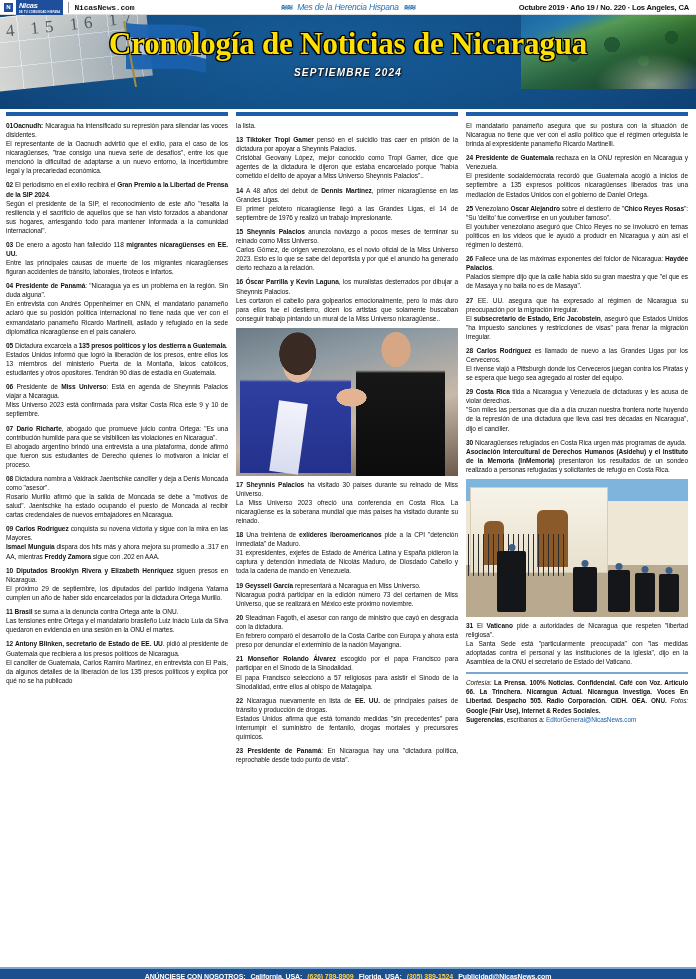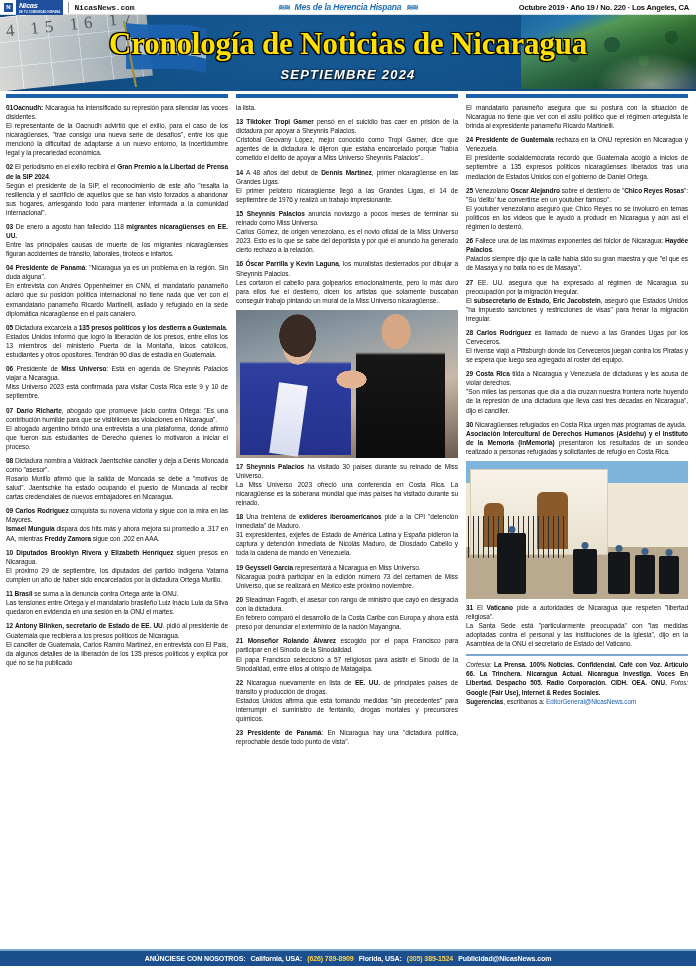--- a/index.html
+++ b/index.html
@@ -70,21 +70,21 @@
     position: absolute;
     left: 50%;
     transform: translateX(-50%);
     display: flex; align-items: center; gap: 5px;
     white-space: nowrap;
   }
   .heritage-text {
     font-size: 8.5px;
     color: #1f6fb2;
     font-style: italic;
-    font-weight: bold;
+    font-weight: normal;
     letter-spacing: -0.2px;
   }
   .wave {
     display: inline-block;
     color: #1f6fb2;
     font-size: 8px;
     letter-spacing: -1px;
     font-weight: bold;
   }
   .issue-line {
@@ -92,21 +92,21 @@
     font-size: 7.6px;
     font-weight: bold;
     color: #111;
     letter-spacing: -0.2px;
     padding-right: 3px;
   }
 
   
   .masthead {
     position: relative;
-    height: 76px;
+    height: 94px;
     overflow: hidden;
     background:
       radial-gradient(ellipse 420px 120px at 48% 40%, #1d6fae 0%, #14568f 45%, #0e3f73 100%);
   }
   .mh-calendar {
     position: absolute;
     left: 0; top: 0; width: 160px; height: 74px;
     background:
       repeating-linear-gradient(to right, rgba(255,255,255,0.88) 0 1px, rgba(255,255,255,0.0) 1px 30px),
       repeating-linear-gradient(to bottom, rgba(255,255,255,0.8) 0 1px, rgba(255,255,255,0.0) 1px 25px),
@@ -173,21 +173,21 @@
       0 0 3px rgba(0,0,0,0.65);
     white-space: nowrap;
   }
   .mh-sub {
     position: absolute;
     left: 0; right: 0; top: 52px;
     text-align: center;
     font-family: "Liberation Sans", sans-serif;
     font-style: italic;
     font-weight: bold;
-    font-size: 13px;
+    font-size: 10px;
     color: #ffffff;
     letter-spacing: 1.2px;
     text-shadow: 0 0 3px rgba(0,0,0,0.8), 1px 1px 1px rgba(0,0,0,0.7);
   }
 
   
   .sheet {
     position: relative;
     height: 875px;
     padding: 0 6px;

